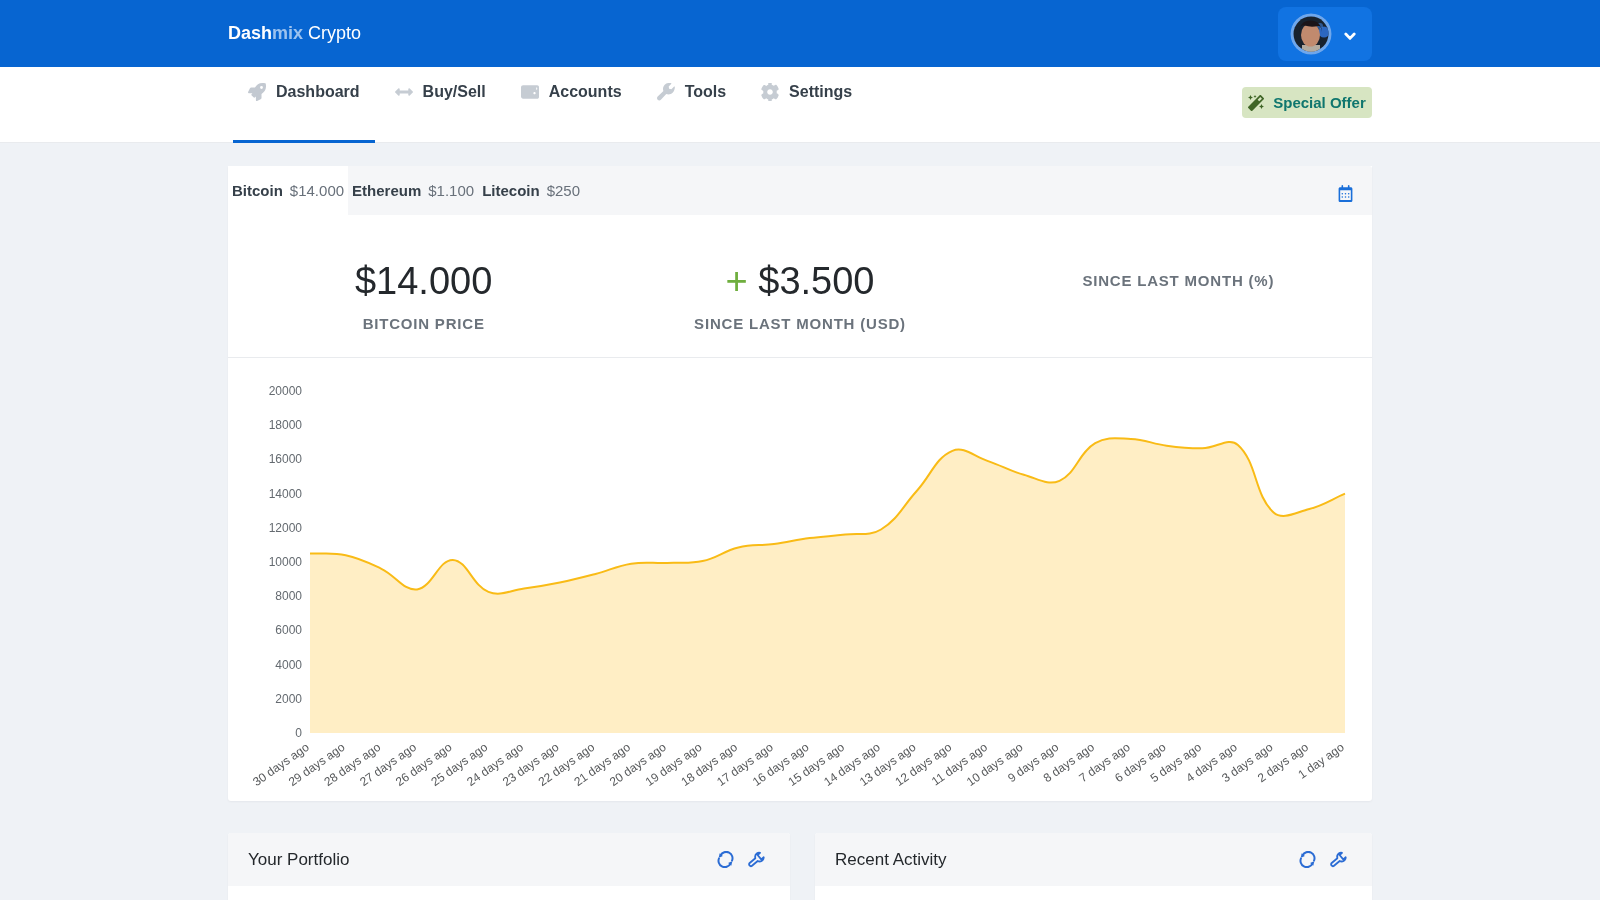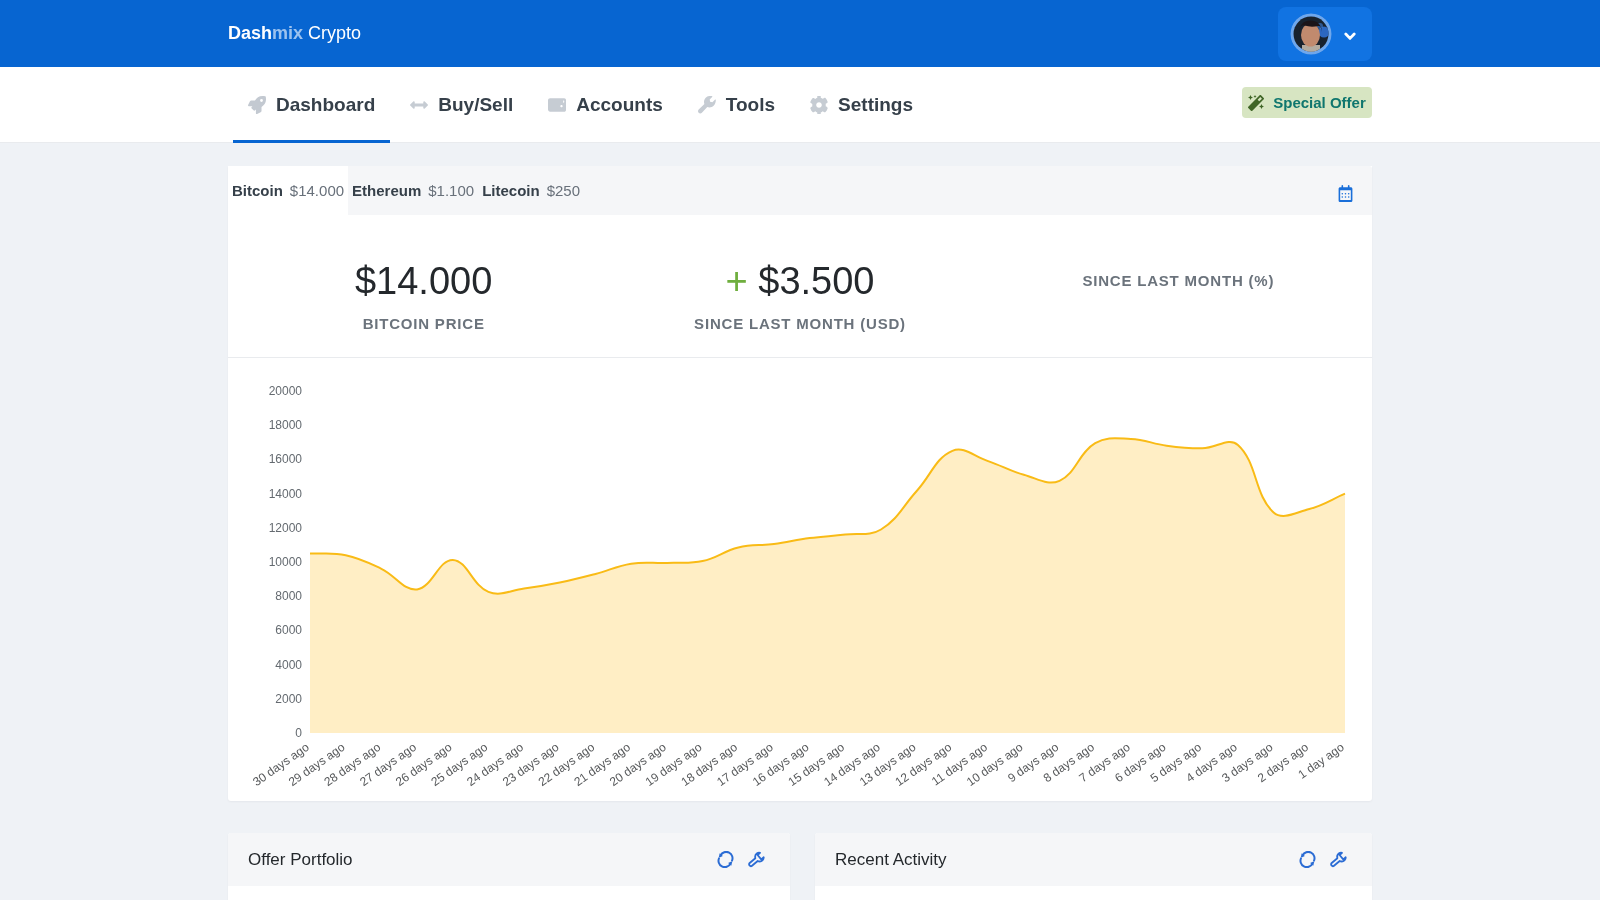--- a/index.html
+++ b/index.html
@@ -7,21 +7,21 @@
   body { font-family:"Liberation Sans", sans-serif; background:#eff2f6; position:relative; }
   .hdr { position:absolute; left:0; top:0; width:1600px; height:67px; background:#0765d1; }
   .logo { position:absolute; left:228px; top:0; height:67px; line-height:67px; font-size:18px; color:#fff; font-weight:700; }
   .logo .mix { color:#9cc2ef; }
   .logo .rest { font-weight:400; color:#fff; }
   .userbtn { position:absolute; left:1278px; top:7px; width:94px; height:54px; background:#1173e2; border-radius:8px; }
   .avatar { position:absolute; left:12px; top:6px; width:42px; height:42px; border-radius:50%; background:#6ea3e8; }
   .chev { position:absolute; right:16px; top:25px; }
   .nav { position:absolute; left:0; top:67px; width:1600px; height:76px; background:#fff; border-bottom:1px solid #e9ebee; }
   .navitems { position:absolute; left:233px; top:0; height:76px; display:flex; }
-  .nitem { position:relative; display:flex; align-items:center; gap:10px; padding:0 15px; margin-right:5px; font-size:19px; font-weight:700; color:#36404a; }
+  .nitem { position:relative; display:flex; gap:10px; padding:16px 15px; margin-right:5px; font-size:16px; font-weight:700; color:#36404a; }
   .nitem .ic { width:18px; height:18px; }
   .nitem.active:after { content:""; position:absolute; left:0; right:0; bottom:0; height:3px; background:#0765d1; }
   .offer { position:absolute; left:1242px; top:87px; width:130px; height:31px; background:#d7e5c2; border-radius:4px; display:flex; align-items:center; justify-content:center; gap:9px; font-size:15px; font-weight:700; color:#0f766e; }
   
   .card { position:absolute; left:228px; top:166px; width:1144px; height:635px; background:#fff; border-radius:0 0 3px 3px; box-shadow:0 1px 2px rgba(30,40,60,.05); }
   .tabs { position:absolute; left:0; top:0; width:1144px; height:49px; background:#f5f6f8; display:flex; border-radius:3px 3px 0 0; }
   .tab { display:flex; align-items:center; padding:0 4px; font-size:15px; font-weight:700; color:#36404a; }
   .tab small { font-weight:400; color:#68707a; margin-left:7px; font-size:15px; }
   .tab.active { background:#fff; }
   .calico { position:absolute; right:18px; top:19px; }
@@ -155,21 +155,21 @@
       <text transform="translate(1009.9,391) rotate(-35)" text-anchor="end">4 days ago</text>
       <text transform="translate(1045.6,391) rotate(-35)" text-anchor="end">3 days ago</text>
       <text transform="translate(1081.3,391) rotate(-35)" text-anchor="end">2 days ago</text>
       <text transform="translate(1117.0,391) rotate(-35)" text-anchor="end">1 day ago</text>
       </g>
     </svg>
   </div>
 </div>
 <div class="bcard" style="left:228px; width:562px;">
   <div class="bhead">
-      <div class="ttl">Offer Portfolio</div>
+      <div class="ttl">Your Portfolio</div>
     <div class="icons">
       <svg width="17" height="17" viewBox="0 0 17 17">
           <g fill="none" stroke="#2b6cd4" stroke-width="2" stroke-linecap="butt">
             <path d="M14.8 10.1 A6.3 6.3 0 0 0 3.6 4.3"></path>
             <path d="M2.2 6.9 A6.3 6.3 0 0 0 13.4 12.7"></path>
           </g>
           <path d="M1.6 6.9 L5.9 5.0 L2.7 2.3 Z" fill="#2b6cd4"></path>
           <path d="M15.4 10.1 L11.1 12.0 L14.3 14.7 Z" fill="#2b6cd4"></path>
         </svg>
       <svg width="18" height="18" viewBox="0 0 19 19">

